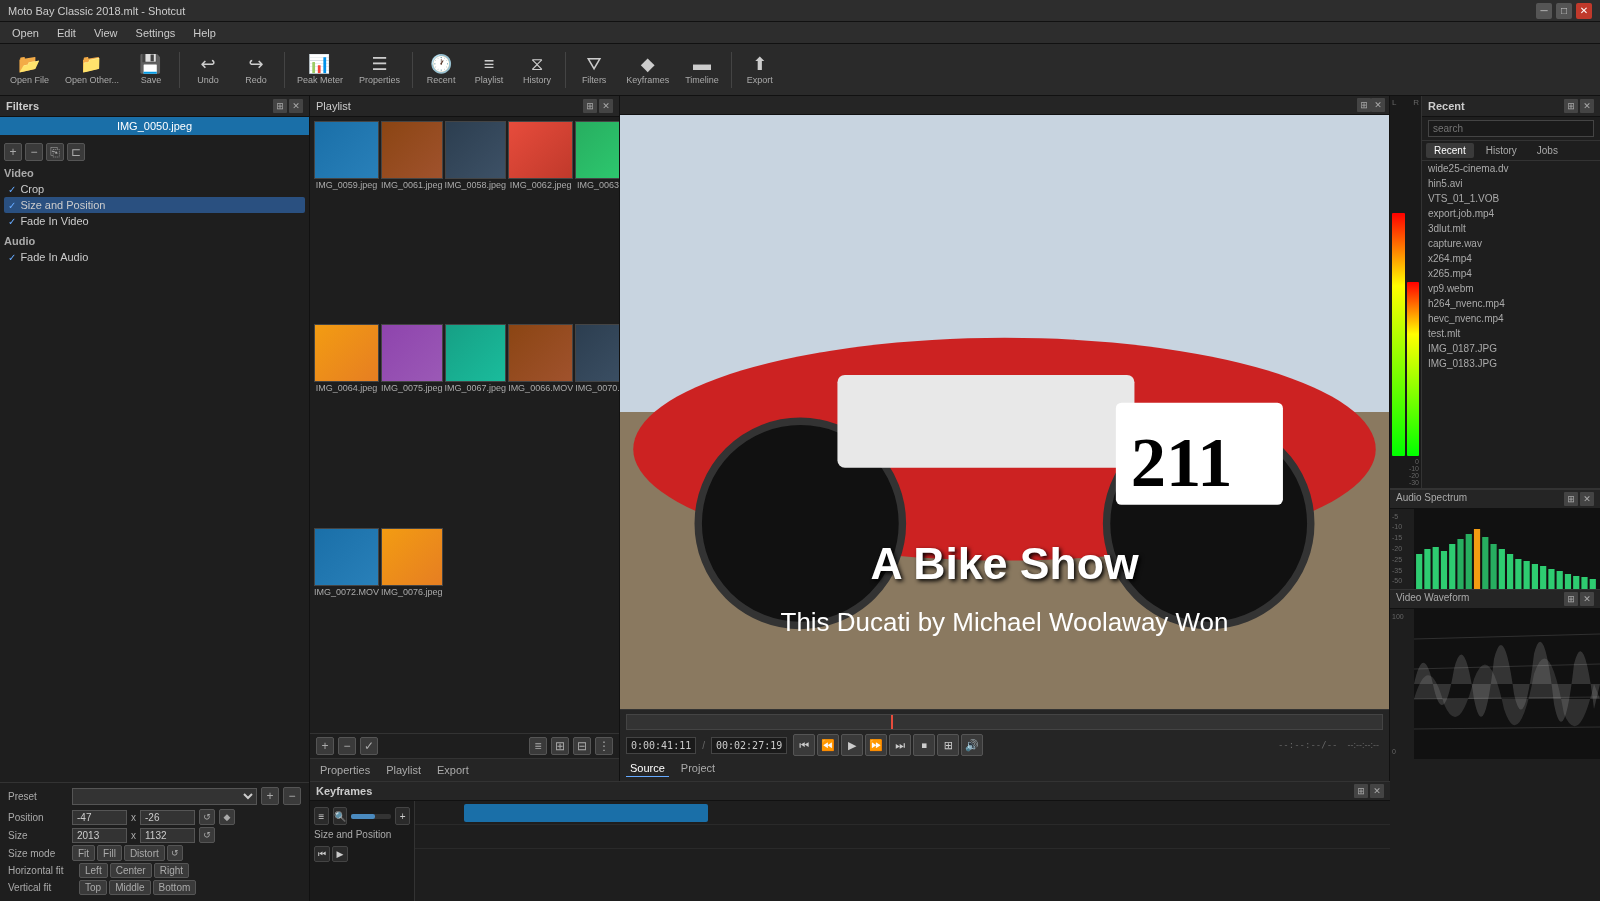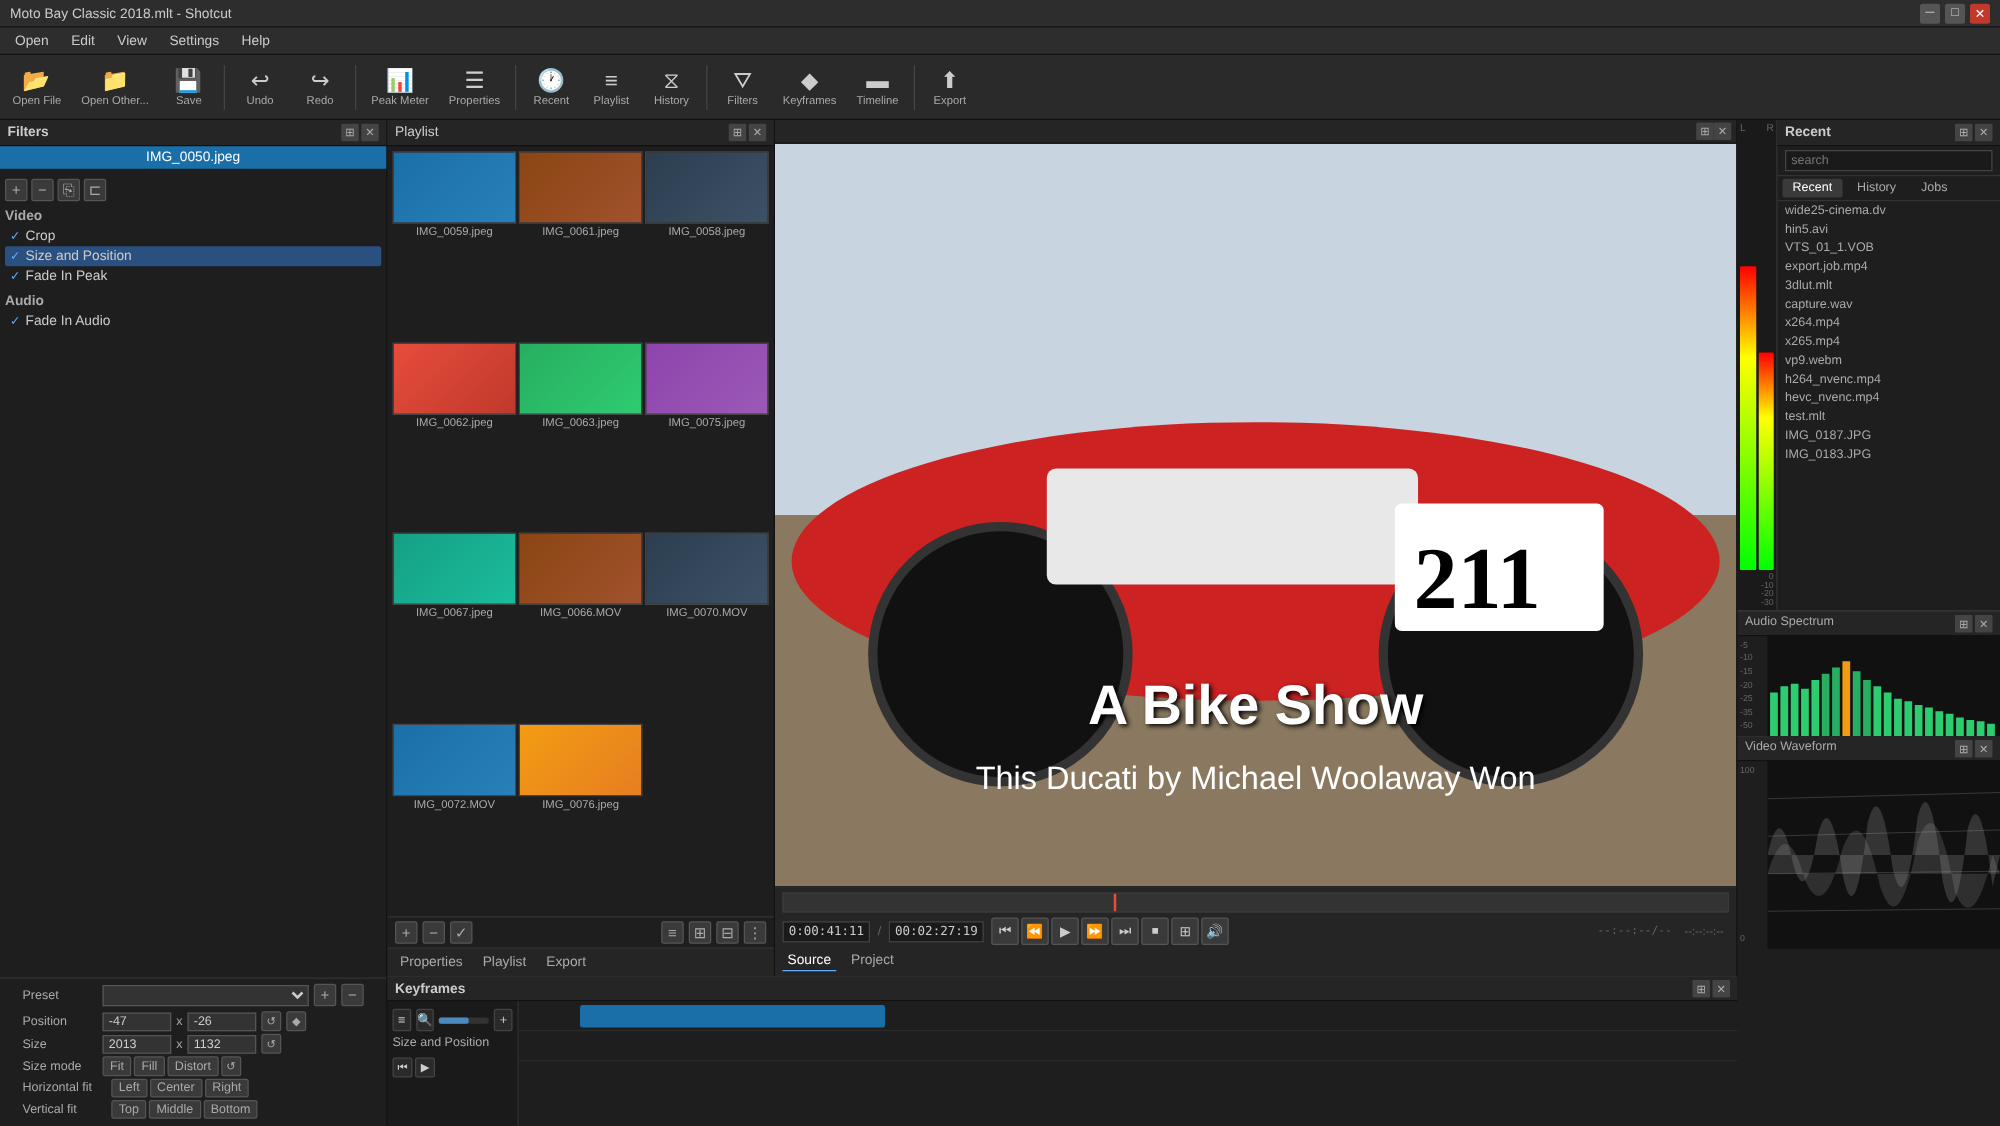--- a/index.html
+++ b/index.html
@@ -36,21 +36,21 @@
     #filters-file { background: #1a6fa8; color: #fff; padding: 3px 6px; font-size: 11px; text-align: center; }
     
     #filters-content { padding: 4px; flex: 1; overflow-y: auto; }
     .filter-section-label { color: #aaa; font-size: 11px; padding: 2px 0; font-weight: bold; }
     .filter-item { display: flex; align-items: center; padding: 2px 4px; cursor: pointer; }
     .filter-item.active { background: #2a5080; border-radius: 2px; }
     .filter-check { margin-right: 4px; color: #6af; font-size: 10px; }
     .filter-name { color: #ccc; font-size: 11px; }
 
     
-    #controls-area { padding: 4px 18px; border-top: 1px solid #333; }
+    #controls-area { padding: 4px 8px; border-top: 1px solid #333; }
     .ctrl-row { display: flex; align-items: center; margin: 2px 0; gap: 4px; }
     .ctrl-label { width: 60px; color: #aaa; font-size: 10px; }
     .ctrl-input { background: #333; border: 1px solid #555; color: #ccc; padding: 1px 4px; font-size: 10px; width: 55px; }
     .ctrl-btn-sm { width: 16px; height: 16px; background: #3a3a3a; border: 1px solid #555; color: #aaa; cursor: pointer; font-size: 9px; display: flex; align-items: center; justify-content: center; border-radius: 2px; }
     .add-btn-row { display: flex; gap: 3px; margin: 4px 0; }
     .add-btn { width: 18px; height: 18px; background: #3a3a3a; border: 1px solid #555; color: #aaa; cursor: pointer; font-size: 12px; display: flex; align-items: center; justify-content: center; border-radius: 2px; }
 
     .preset-row { display: flex; align-items: center; gap: 4px; }
     .preset-select { background: #333; border: 1px solid #555; color: #ccc; font-size: 10px; padding: 1px 2px; flex: 1; }
 
@@ -62,21 +62,21 @@
     .fit-opts { display: flex; gap: 2px; }
     .fit-opt { padding: 1px 5px; background: #3a3a3a; border: 1px solid #555; color: #aaa; font-size: 10px; cursor: pointer; border-radius: 2px; }
 
     
     #middle-section { display: flex; flex-direction: column; flex: 1; }
     #top-middle { display: flex; flex: 1; }
 
     
     #playlist-panel { width: 310px; min-width: 310px; background: #1e1e1e; border-right: 1px solid #111; display: flex; flex-direction: column; }
     #playlist-header { display: flex; align-items: center; justify-content: space-between; padding: 3px 6px; background: #252525; border-bottom: 1px solid #111; }
-    #playlist-grid { display: grid; grid-template-columns: 1fr 1fr 1fr; gap: 2px; padding: 4px; overflow-y: auto; flex: 1; }
+    #playlist-grid { display: grid; grid-template-columns: 1fr 1fr 1fr 1fr 1fr; gap: 2px; padding: 4px; overflow-y: auto; flex: 1; }
     .playlist-item { display: flex; flex-direction: column; cursor: pointer; }
     .playlist-thumb { width: 100%; height: 58px; background: #333; border: 1px solid #444; display: flex; align-items: center; justify-content: center; overflow: hidden; }
     .playlist-name { font-size: 9px; color: #aaa; text-align: center; padding: 1px 0; overflow: hidden; text-overflow: ellipsis; white-space: nowrap; }
     #playlist-footer { display: flex; align-items: center; gap: 4px; padding: 3px 6px; border-top: 1px solid #333; }
     .pl-btn { width: 18px; height: 18px; background: #3a3a3a; border: 1px solid #555; color: #aaa; cursor: pointer; font-size: 12px; display: flex; align-items: center; justify-content: center; border-radius: 2px; }
     .pl-sep { flex: 1; }
 
     
     #preview-panel { flex: 1; background: #1a1a1a; display: flex; flex-direction: column; border-right: 1px solid #111; }
     #preview-header { display: flex; align-items: center; justify-content: flex-end; padding: 2px 4px; background: #252525; border-bottom: 1px solid #111; }
@@ -250,21 +250,21 @@
       <div class="filter-item">
         <span class="filter-check">✓</span>
         <span class="filter-name">Crop</span>
       </div>
       <div class="filter-item active">
         <span class="filter-check">✓</span>
         <span class="filter-name">Size and Position</span>
       </div>
       <div class="filter-item">
         <span class="filter-check">✓</span>
-        <span class="filter-name">Fade In Peak</span>
+        <span class="filter-name">Fade In Video</span>
       </div>
 
       <div class="filter-section-label" style="margin-top:4px;">Audio</div>
 
       <div class="filter-item">
         <span class="filter-check">✓</span>
         <span class="filter-name">Fade In Audio</span>
       </div>
     </div>
 
@@ -348,20 +348,24 @@
             <div class="playlist-thumb thumb-3"></div>
             <span class="playlist-name">IMG_0058.jpeg</span>
           </div>
           <div class="playlist-item">
             <div class="playlist-thumb thumb-4"></div>
             <span class="playlist-name">IMG_0062.jpeg</span>
           </div>
           <div class="playlist-item">
             <div class="playlist-thumb thumb-5"></div>
             <span class="playlist-name">IMG_0063.jpeg</span>
+          </div>
+          <div class="playlist-item">
+            <div class="playlist-thumb thumb-6"></div>
+            <span class="playlist-name">IMG_0064.jpeg</span>
           </div>
           <div class="playlist-item">
             <div class="playlist-thumb thumb-7"></div>
             <span class="playlist-name">IMG_0075.jpeg</span>
           </div>
           <div class="playlist-item">
             <div class="playlist-thumb thumb-8"></div>
             <span class="playlist-name">IMG_0067.jpeg</span>
           </div>
           <div class="playlist-item">

